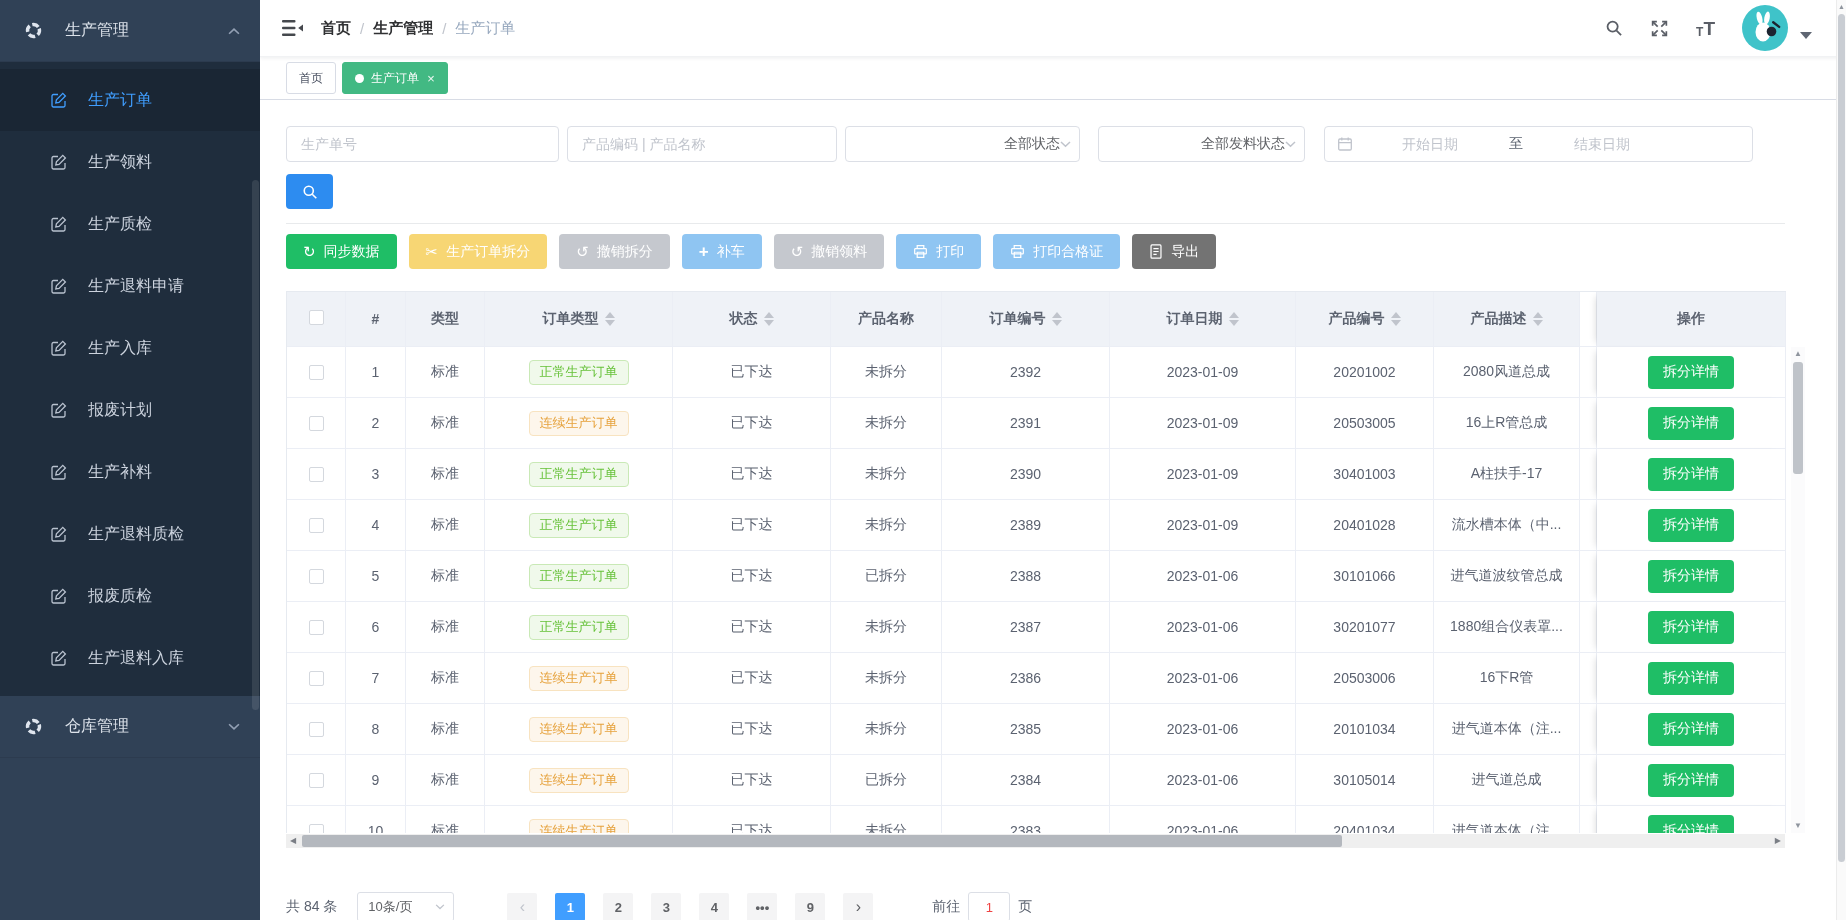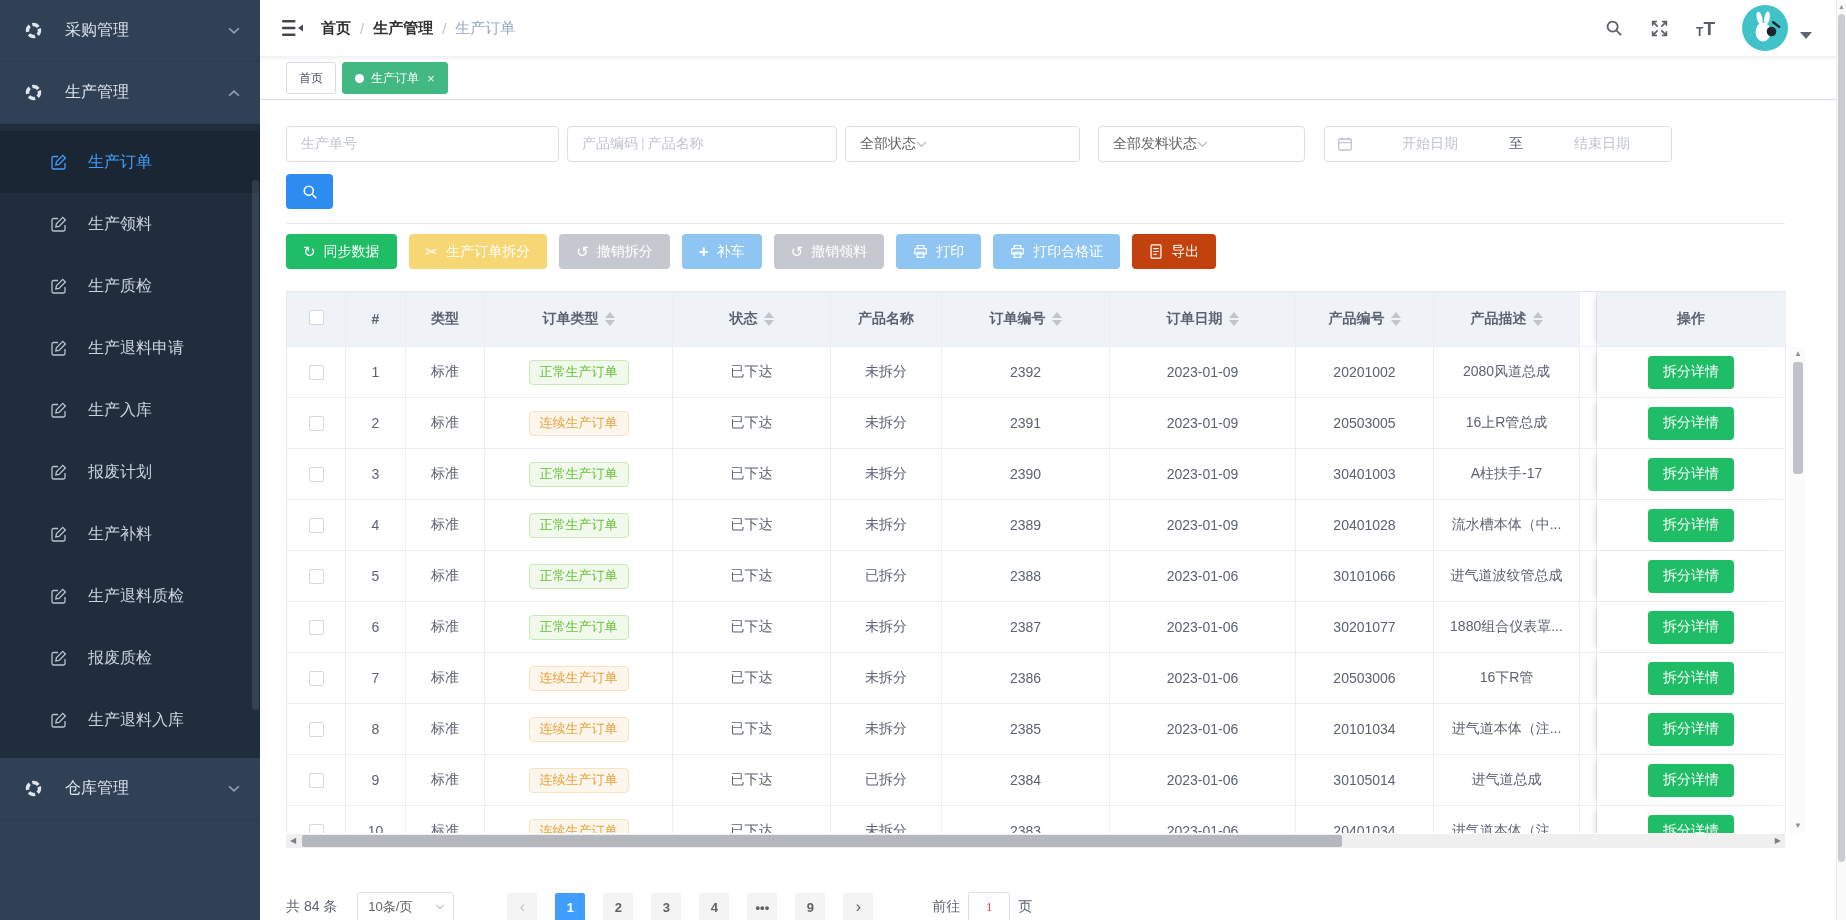--- a/index.html
+++ b/index.html
@@ -40,45 +40,45 @@
   .tab{height:32px;display:inline-flex;align-items:center;padding:0 12px;border:1px solid #d8dce5;border-radius:3px;background:#fff;font-size:12px;color:#495060;cursor:pointer}
   .tab .dot{width:9px;height:9px;border-radius:50%;background:#fff;margin-right:7px;display:none}
   .tab .close{margin-left:8px;font-size:13px;line-height:1;color:rgba(255,255,255,.9);display:none}
   .tab.active{background:#42b983;border-color:#42b983;color:#fff}
   .tab.active .dot,.tab.active .close{display:inline-block}
 
   
   .main{position:absolute;left:260px;top:100px;width:1586px;height:820px;background:#fff;padding:26px 0 0 26px}
   .filter-row{display:flex;align-items:center}
   .fbox{height:36px;border:1px solid #dcdfe6;border-radius:4px;background:#fff;font-size:14px;color:#606266;display:flex;align-items:center}
-  input{font-family:Liberation Serif, serif;font-size:14px;color:#ef4444;border:none;outline:none;background:transparent}
+  input{font-family:Liberation Sans, sans-serif;font-size:14px;color:#ef4444;border:none;outline:none;background:transparent}
   input::placeholder{color:#c0c4cc}
   .f-in1{width:273px;margin-right:8px;padding:0 14px}
   .f-in2{width:270px;margin-right:8px;padding:0 14px}
   .f-in1 input,.f-in2 input{width:100%}
-  .sel{justify-content:flex-start;padding:0 8px 0 14px;cursor:pointer}
+  .sel{justify-content:flex-end;padding:0 8px 0 14px;cursor:pointer}
   .sel .sel-caret{color:#c0c4cc}
   .f-sel1{width:235px;margin-right:18px}
   .f-sel2{width:207px;margin-right:19px}
-  .daterange{width:348px;padding:0 12px;cursor:pointer}
+  .daterange{width:429px;padding:0 12px;cursor:pointer}
   .daterange .din{width:150px;text-align:center}
   .daterange .to{color:#5c6370;font-size:14px;padding:0 4px}
   .daterange .cal{margin-right:2px}
 
   .search-row{margin-top:12px}
   .search-btn{width:47px;height:35px;background:#2d8cf0;border:none;border-radius:4px;display:flex;align-items:center;justify-content:center;color:#fff;cursor:pointer}
   .divider{width:1499px;height:1px;background:#e8eaec;margin-top:14px}
 
   .toolbar{margin-top:10px;display:flex;gap:12px}
   .tbtn{height:35px;border:none;border-radius:4px;color:#fff;font-size:14px;display:inline-flex;align-items:center;gap:8px;padding:0 17px;cursor:pointer;font-family:inherit}
   .v-green{background:#1fbe66}
   .v-yellow{background:#f7d674}
   .v-gray{background:#c5c8ce}
   .v-lightblue{background:#8fc5f2}
-  .v-blue{background:#c2410c}
+  .v-blue{background:#737373}
   .uic{font-size:15px;line-height:1}
   .uic.plus{font-size:17px;font-weight:700}
 
   
   .table-zone{position:relative;margin-top:22px;width:1522px}
   .table-wrap{width:1500px;height:542px;overflow:hidden}
   table{table-layout:fixed;width:1499px;border-collapse:separate;border-spacing:0;border-top:1px solid #e6eaf0;border-left:1px solid #e6eaf0}
   th,td{border-right:1px solid #ebeef5;border-bottom:1px solid #ebeef5;text-align:center;font-size:14px;overflow:hidden;white-space:nowrap}
   th{height:55px;background:#eff2f7;color:#5c6370;font-weight:700}
   th.cgap{background:#fff}
@@ -119,33 +119,20 @@
   
   .page-scroll{position:absolute;right:0;top:0;width:10px;height:920px;background:#fafafa;border-left:1px solid #ececec;z-index:20}
   .page-scroll .ps-up{position:absolute;top:3px;left:0;width:100%;text-align:center;font-size:7px;color:#8f959e}
   .page-scroll .ps-thumb{position:absolute;top:14px;left:1px;width:7px;height:848px;background:#c9cdd3;border-radius:4px;cursor:pointer}
 </style>
 </head>
 <body>
 
 <aside class="sidebar">
   <nav id="menu">
-      <div class="menu-group">
-    <span class="gicon">
-      <svg width="19" height="19" viewBox="0 0 19 19" style="transform:rotate(-18deg)">
-            <circle cx="9.5" cy="9.5" r="6" fill="none" stroke="currentColor" stroke-width="3.4" stroke-dasharray="6.46 2.96"></circle>
-          </svg>
-    </span>
-    <span>采购管理</span>
-    <span class="chev">
-      <svg width="12" height="8" viewBox="0 0 11 7">
-            <path d="M1 1l4.5 4.3L10 1" fill="none" stroke="currentColor" stroke-width="1.5"></path>
-          </svg>
-    </span>
-  </div>
       <div class="menu-group expanded">
     <span class="gicon">
       <svg width="19" height="19" viewBox="0 0 19 19" style="transform:rotate(-18deg)">
             <circle cx="9.5" cy="9.5" r="6" fill="none" stroke="currentColor" stroke-width="3.4" stroke-dasharray="6.46 2.96"></circle>
           </svg>
     </span>
     <span>生产管理</span>
     <span class="chev">
       <svg width="12" height="8" viewBox="0 0 11 7">
             <path d="M1 1l4.5 4.3L10 1" fill="none" stroke="currentColor" stroke-width="1.5"></path>

